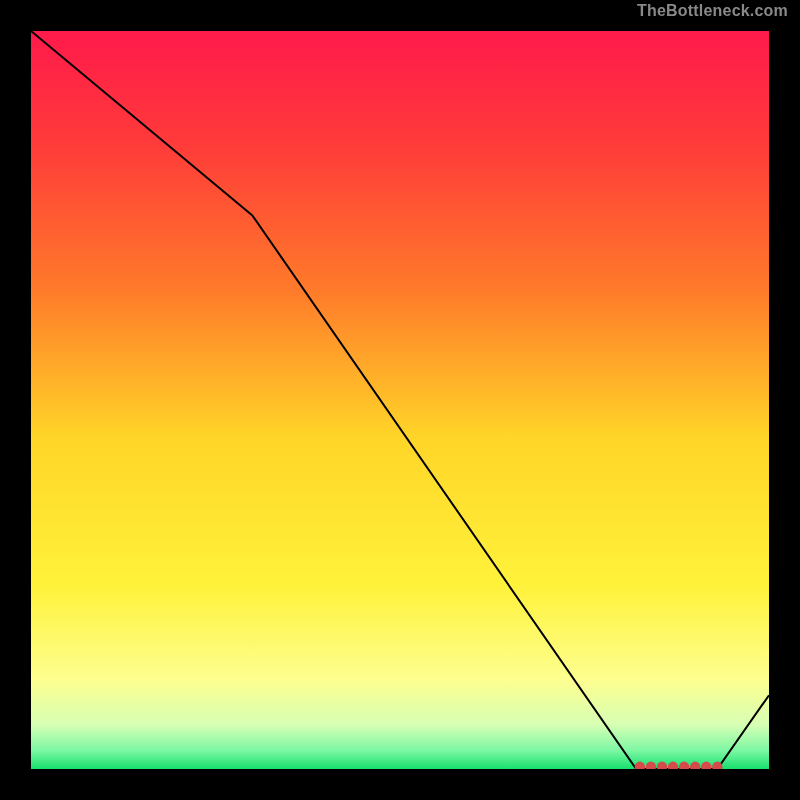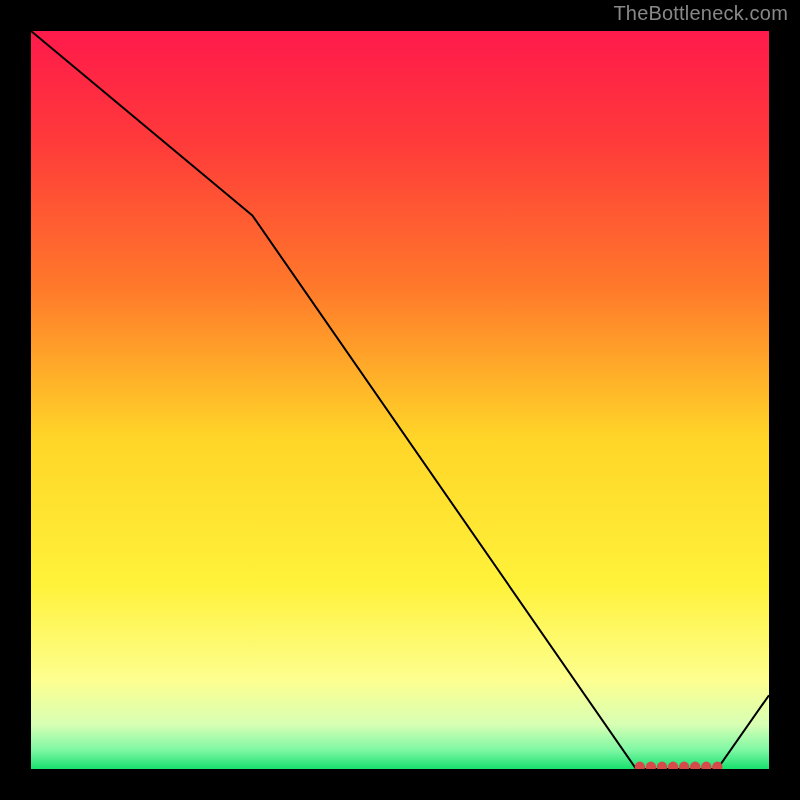--- a/index.html
+++ b/index.html
@@ -9,22 +9,22 @@
     height: 800px;
     background: #000;
     overflow: hidden;
     font-family: Arial, Helvetica, sans-serif;
   }
   .attribution {
     position: absolute;
     top: 2px;
     right: 12px;
     color: #888;
-    font-size: 20px;
-    font-weight: 400;
+    font-size: 16px;
+    font-weight: 700;
     letter-spacing: 0.2px;
     z-index: 10;
   }
   .plot-wrap {
     position: absolute;
     left: 31px;
     top: 31px;
     width: 738px;
     height: 738px;
     background: #000;

